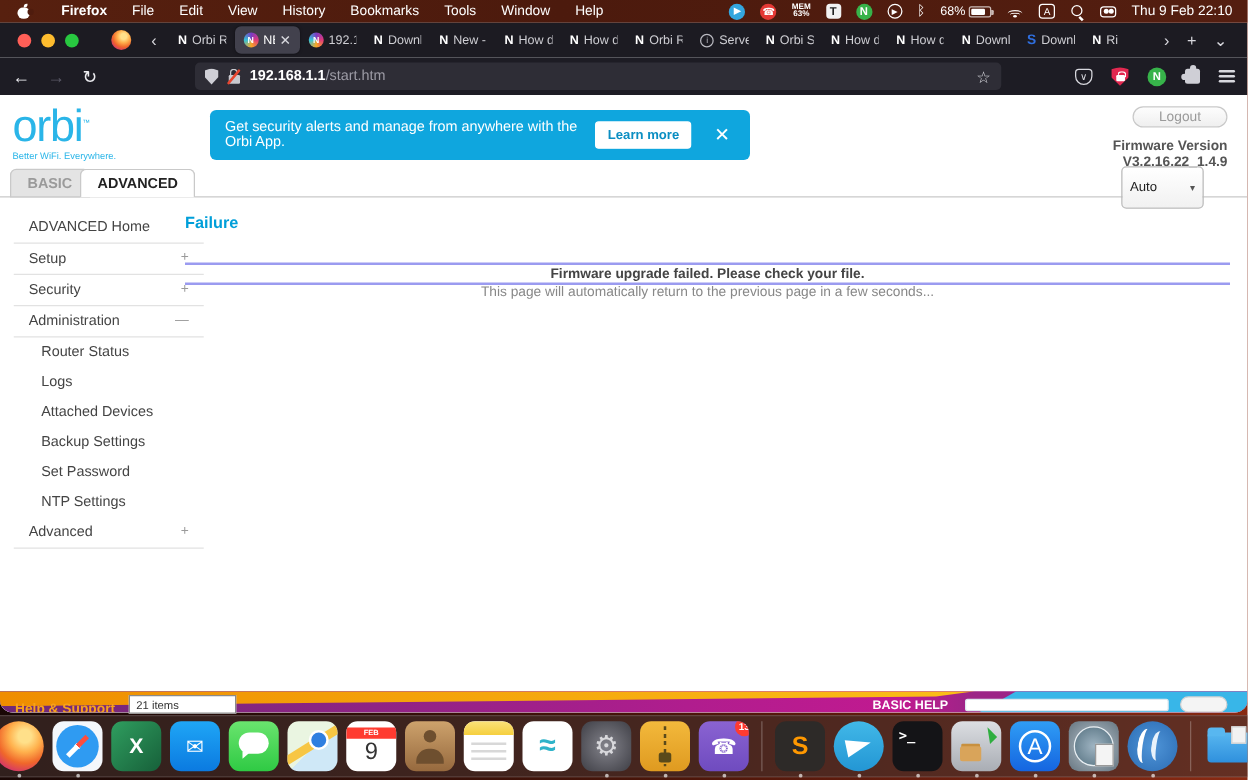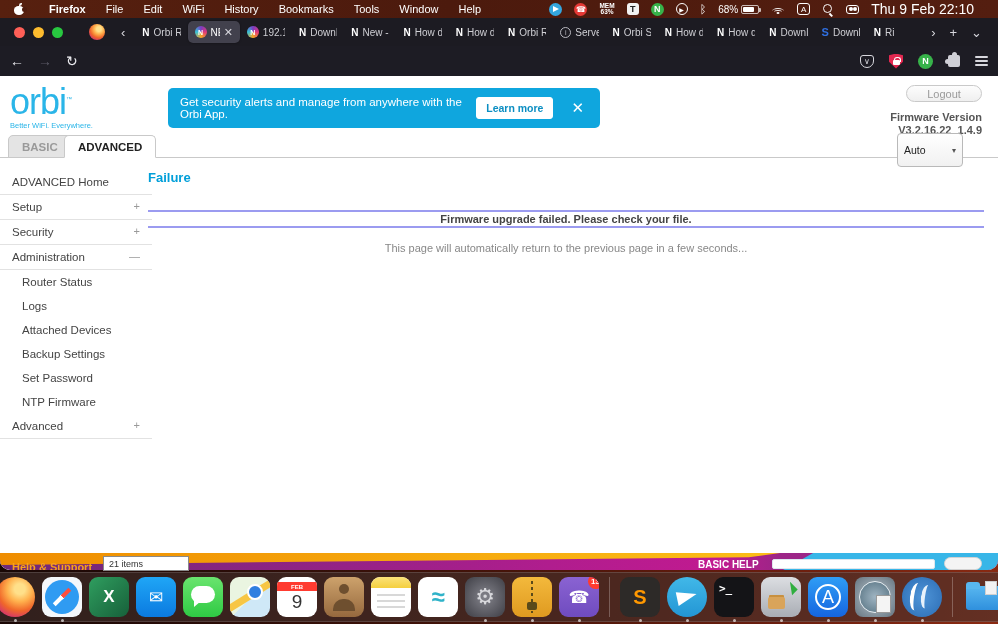--- a/index.html
+++ b/index.html
@@ -39,21 +39,21 @@
   .wifi .w1{ width:12px;height:6px; bottom:0; border-radius:100% 100% 0 0; border-width:1.8px; border-bottom:0; border-left:0; border-right:0;}
   .wifi .w2{ width:8px;height:4px; bottom:0; border-radius:100% 100% 0 0; border-width:1.8px; border-bottom:0; border-left:0; border-right:0;}
   .wifi .w3{ width:3px;height:2px; bottom:0; background:#fff; border:0; border-radius:50%;}
   .abox { width:13px; height:12px; border:1px solid #fff; border-radius:3px; font-size:8px; display:flex;align-items:center;justify-content:center; }
   .mag { width:12px; height:12px; position:relative; }
   .mag::before{content:"";position:absolute;left:1px;top:1px;width:7px;height:7px;border:1.5px solid #fff;border-radius:50%;}
   .mag::after{content:"";position:absolute;right:1px;bottom:0;width:4px;height:1.5px;background:#fff;transform:rotate(45deg);}
   .cc { width:13px; height:9px; border:1px solid #fff; border-radius:3px; position:relative; }
   .cc::before{content:"";position:absolute;left:1.5px;top:1.5px;width:4px;height:4px;border-radius:50%;background:#fff;}
   .cc::after{content:"";position:absolute;right:1.5px;bottom:1.5px;width:4px;height:4px;border-radius:50%;background:#fff;}
-  .clock { font-size:14px; white-space:nowrap; margin-right:16px; }
+  .clock { font-size:11px; white-space:nowrap; margin-right:4px; }
 
   
   .fx-window { position:absolute; top:18px; left:0; width:998px; height:552px; border-radius:0 0 10px 10px; overflow:hidden; background:#fff; z-index:10; }
   .tabstrip { height:28px; background:#1c1b22; display:flex; align-items:center; padding:0 6px; }
   .tl { width:11px; height:11px; border-radius:50%; margin-left:8px; }
   .tl.red{background:#ff5f57;} .tl.yel{background:#febc2e;} .tl.grn{background:#28c840;}
   .fxlogo { width:16px; height:16px; border-radius:50%; margin:0 14px 0 26px;
     background:radial-gradient(circle at 62% 32%, #ffe08a 0 16%, #ffb14d 34%, #f0672a 58%, #d4356b 80%, #8a2a8a 100%); }
   .tab-back { color:#d7d7dc; font-size:13px; margin:0 10px 0 2px; }
   .tabs { display:flex; align-items:center; flex:1; overflow:hidden; height:100%; }
@@ -106,33 +106,33 @@
   .banner-x { color:#fff; font-size:15px; margin-left:4px; padding:0 4px; }
   .logout { position:absolute; right:16px; top:9px; width:76px; height:17px; border:1px solid #c9c9c9; border-radius:9px; background:linear-gradient(#fdfdfd,#efefef); color:#9a9a9a; font-size:11px; display:flex; align-items:center; justify-content:center; }
   .fwver { position:absolute; right:16px; top:35px; text-align:right; color:#555; font-size:11px; font-weight:bold; line-height:13px; }
   .tabrow { position:absolute; left:0; right:0; top:58px; height:24px; border-bottom:1px solid #c9c9c9; }
   .ptab { position:absolute; bottom:-1px; height:23px; padding:0 13px; font-size:11.5px; font-weight:bold; display:flex; align-items:center; border:1px solid #c9c9c9; border-radius:5px 5px 0 0; }
   .ptab.basic { left:8px; background:#e4e4e4; color:#9a9a9a; }
   .ptab.adv { left:64px; background:#fff; color:#222; border-bottom-color:#fff; }
   .langsel { position:absolute; right:35px; top:-1px; width:66px; height:34px; background:linear-gradient(#fff,#f1f1f1); border:1px solid #b9b9b9; border-radius:4px; font-size:10.5px; color:#222; display:flex; align-items:center; padding:0 6px; justify-content:space-between; }
   .langsel .chev { font-size:8px; color:#555; }
 
-  .sidebar { position:absolute; left:0; top:94px; width:152px; }
+  .sidebar { position:absolute; left:11px; top:94px; width:152px; }
   .side-item { position:relative; font-size:11.5px; color:#444; padding:6px 12px 6px 12px; }
   .side-item.top { border-bottom:1px solid #e2e2e2; }
   .side-item.sub { padding-left:22px; border-bottom:0; }
   .side-item .exp { position:absolute; right:12px; top:5px; color:#9a9a9a; font-size:11px; }
   .side-item.current { color:#b5199e; font-weight:bold; border-bottom:1.5px solid #b5199e; }
 
   .main { position:absolute; left:148px; right:14px; top:94px; }
   .fail-title { color:#009fd9; font-size:13px; font-weight:bold; }
   .pline { height:2px; background:#9b9bf0; margin-top:0; }
   .pl1 { margin-top:25px; }
   .fail-msg { text-align:center; font-size:11px; font-weight:bold; color:#444; padding:1px 0; }
-  .fail-note { text-align:center; font-size:11px; color:#888; margin-top:14px; }
+  .fail-note { text-align:center; font-size:11px; color:#888; }
 
   
   .pfooter { position:absolute; left:0; right:0; bottom:0; height:17px;
     background:linear-gradient(90deg,#6f2a78 0%,#8f2384 30%,#b01d8e 55%,#c11a90 72%,#9c2587 78%); overflow:hidden; }
   .pfooter .cyan { position:absolute; right:0; top:0; bottom:0; width:215px; background:#38b6e8; clip-path:polygon(14% 0,100% 0,100% 100%,0 100%); }
   .pfooter .orange { position:absolute; left:0; top:0; width:780px; height:12px; background:linear-gradient(90deg,#ef8d00,#fbbe18); clip-path:polygon(0 0,100% 0,96% 35%,0 100%); }
   .help-label { position:absolute; left:12px; top:8px; color:#f7a21a; font-weight:bold; font-size:11px; z-index:2; }
   .search-help { position:absolute; left:698px; top:6px; color:#fff; font-weight:bold; font-size:10px; z-index:2; }
   .search-box { position:absolute; left:772px; top:6px; width:163px; height:10px; background:#fff; border-radius:2px; z-index:2; border:1px solid #dfe7ee; }
   .go-pill { position:absolute; left:944px; top:4px; width:38px; height:13px; background:#f4f4f4; border:1px solid #d2d2d2; border-radius:8px; z-index:2; }
@@ -204,21 +204,21 @@
   .downloads-folder::after { content:""; position:absolute; left:3px; top:5px; width:14px; height:7px; background:#58b7f0; border-radius:3px 3px 0 0; }
   .downloads-folder .dglyph { position:absolute; right:6px; top:4px; width:12px; height:14px; background:#f2f2f2; border:1px solid #cfcfcf; z-index:1; }
 </style>
 </head>
 <body>
 
 <div class="menubar">
   <span class="apple">
       <span class="leaf"></span>
     </span>
-  <span id="menu-items"><span class="menu-item app">Firefox</span><span class="menu-item">File</span><span class="menu-item">Edit</span><span class="menu-item">WiFi</span><span class="menu-item">History</span><span class="menu-item">Bookmarks</span><span class="menu-item">Tools</span><span class="menu-item">Window</span><span class="menu-item">Help</span></span>
+  <span id="menu-items"><span class="menu-item app">Firefox</span><span class="menu-item">File</span><span class="menu-item">Edit</span><span class="menu-item">View</span><span class="menu-item">History</span><span class="menu-item">Bookmarks</span><span class="menu-item">Tools</span><span class="menu-item">Window</span><span class="menu-item">Help</span></span>
   <span class="mb-right">
     <span class="mb-ic circ tg-circ">
         <i></i>
       </span>
     <span class="mb-ic circ vb-circ">☎</span>
     <span class="mem"><span>MEM</span><br><span>63%</span></span>
     <span class="mb-ic tbox">T</span>
     <span class="mb-ic ncirc">N</span>
     <span class="mb-ic playc">▶</span>
     <span class="mb-ic bt">ᛒ</span>
@@ -313,20 +313,30 @@
       <span>›</span>
       <span>+</span>
       <span>⌄</span>
     </div>
   </div>
 
   <div class="navbar">
     <span class="nav-ic">←</span>
     <span class="nav-ic dim">→</span>
     <span class="nav-ic">↻</span>
+    <div class="urlbar">
+      <span class="shield"></span>
+      <span class="locker">
+          <span class="ar"></span>
+          <span class="bd"></span>
+          <span class="sl"></span>
+        </span>
+      <span class="url"><span>192.168.1.1</span><span class="path">/start.htm</span></span>
+      <span class="star">☆</span>
+    </div>
     <div class="nav-right">
       <span class="pocket">∨</span>
       <span class="redshield"></span>
       <span class="greenn">N</span>
       <span class="puzzle"></span>
       <span class="burger">
           <span></span>
           <span></span>
           <span></span>
         </span>
@@ -364,21 +374,21 @@
     <div class="sidebar" id="sidebar">
         <div class="side-item top">ADVANCED Home</div>
         <div class="side-item top">Setup<span class="exp">+</span></div>
         <div class="side-item top">Security<span class="exp">+</span></div>
         <div class="side-item top">Administration<span class="exp">—</span></div>
         <div class="side-item sub">Router Status</div>
         <div class="side-item sub">Logs</div>
         <div class="side-item sub">Attached Devices</div>
         <div class="side-item sub">Backup Settings</div>
         <div class="side-item sub">Set Password</div>
-        <div class="side-item sub">NTP Firmware</div>
+        <div class="side-item sub">NTP Settings</div>
         <div class="side-item top">Advanced<span class="exp">+</span></div>
       </div>
 
     <div class="main">
       <div class="fail-title">Failure</div>
       <div class="pline pl1"></div>
       <div class="fail-msg">Firmware upgrade failed. Please check your file.</div>
       <div class="pline"></div>
       <div class="fail-note">This page will automatically return to the previous page in a few seconds...</div>
     </div>

